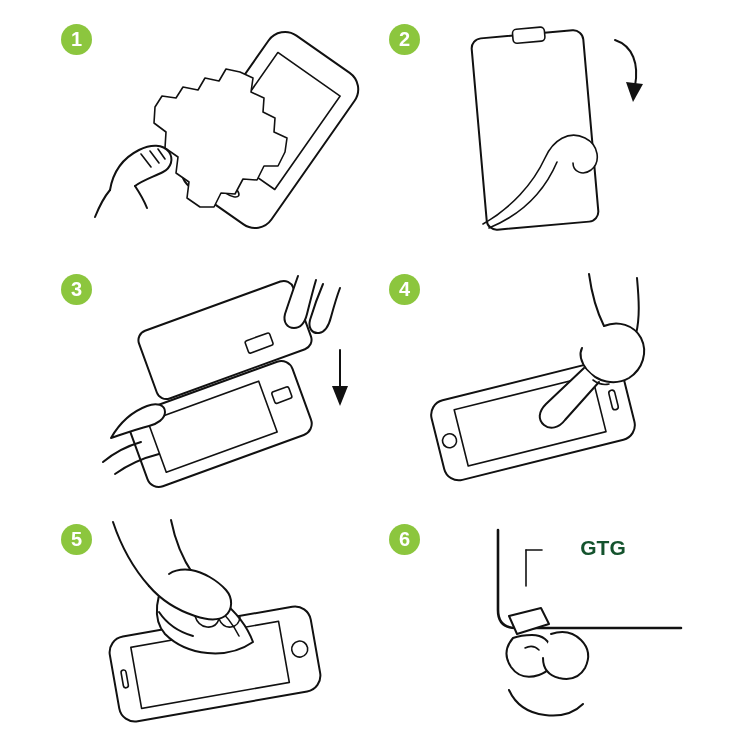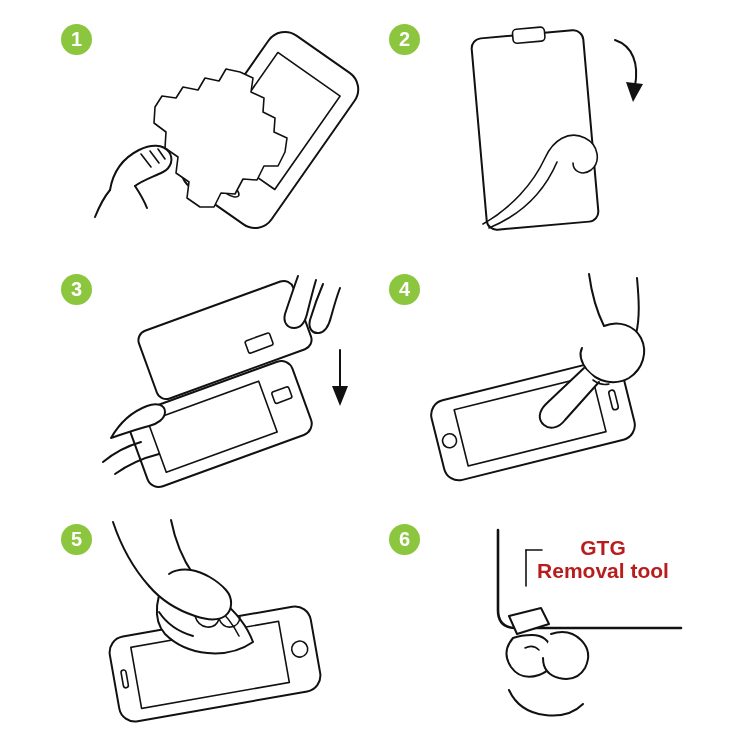--- a/index.html
+++ b/index.html
@@ -15,21 +15,21 @@
   .lnf{stroke:var(--line,#111);stroke-width:2;fill:#fff;stroke-linecap:round;stroke-linejoin:round;}
   .thin{stroke-width:1.6;}
   .fillb{fill:var(--line,#111);stroke:none;}
   #p1{left:55px;top:12px;width:310px;height:230px;}
   #p2{left:383px;top:12px;width:302px;height:230px;}
   #p3{left:55px;top:262px;width:310px;height:232px;}
   #p4{left:383px;top:262px;width:302px;height:230px;}
   #p5{left:55px;top:512px;width:310px;height:235px;}
   #p6{left:383px;top:512px;width:302px;height:235px;}
   .tool-label{position:absolute;left:138px;top:24px;width:164px;text-align:center;
-              font-weight:bold;font-size:21px;line-height:23px;color:#b91c1c;z-index:3;}
+              font-weight:bold;font-size:21px;line-height:23px;color:#14532d;z-index:3;}
 </style>
 </head>
 <body>
 
 <div id="stage">
 
   <div class="panel" id="p1">
     <span class="badge">1</span>
     <svg viewBox="0 0 310 230">
       <g transform="rotate(35 215 118)">
@@ -138,21 +138,20 @@
         <path class="ln thin" d="M164,107 q4,9 12,8 q8,-1 9,-10"></path>
         <path class="ln" d="M104,100 C112,112 124,120 138,124"></path>
       </g>
     </svg>
   </div>
 
   <div class="panel" id="p6">
     <span class="badge">6</span>
     <div class="tool-label">
       <div>GTG</div>
-      <div>Removal tool</div>
     </div>
     <svg viewBox="0 0 302 235">
       <path class="ln" d="M115,18 L115,98 Q115,116 133,116 L298,116" style="stroke-width:2.6"></path>
       <g>
         <path class="ln thin" d="M143,38 h16"></path>
         <path class="ln thin" d="M143,38 v36"></path>
       </g>
       <polygon class="lnf" points="126,104 158,96 166,112 134,122"></polygon>
       <g>
         <path class="lnf" d="M130,126 q-12,14 -2,29 q10,14 28,8 q17,-6 13,-24 q-4,-16 -20,-16 q-11,0 -19,3 Z"></path>

